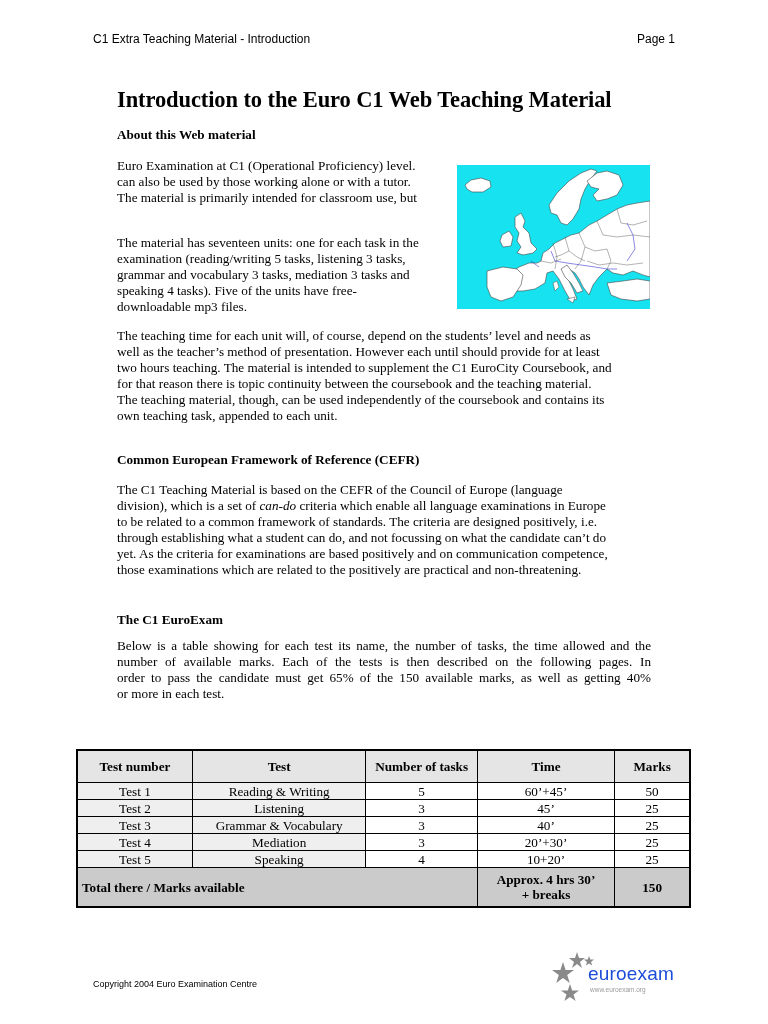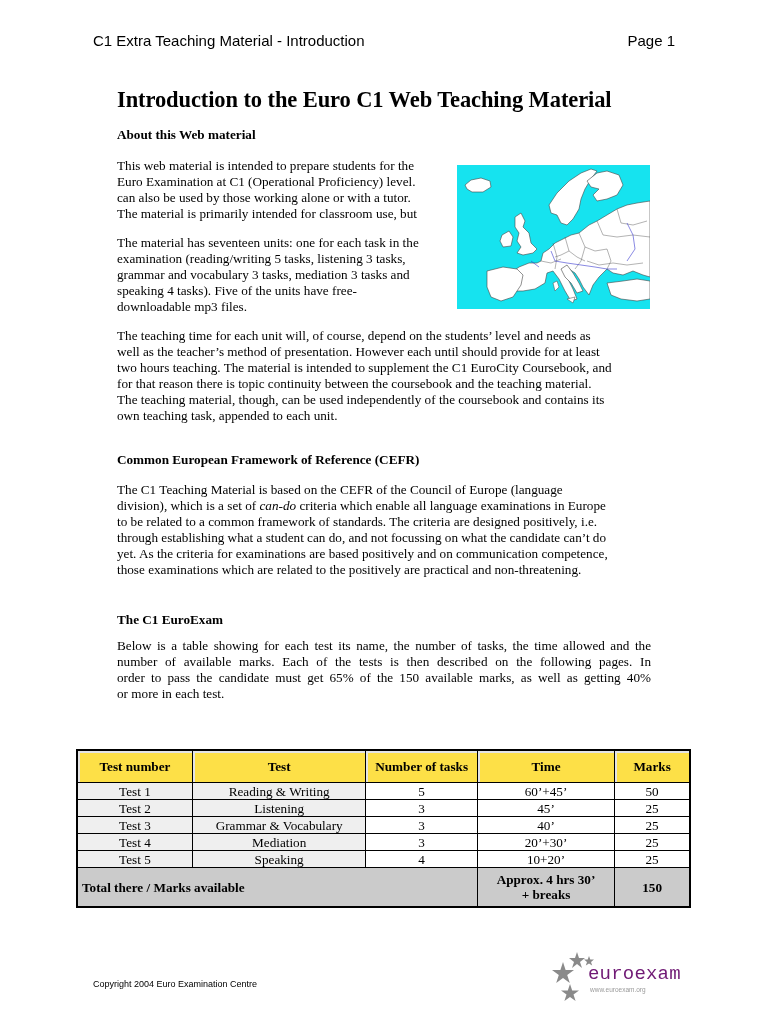--- a/index.html
+++ b/index.html
@@ -1,63 +1,62 @@
 <!DOCTYPE html>
 <html><head>
   <meta charset="utf-8">
   <style>
     html, body { margin: 0; padding: 0; background: #ffffff; }
     body { width: 768px; height: 1024px; position: relative; overflow: hidden; color: #000; }
     .sans { font-family: "Liberation Sans", "DejaVu Sans", sans-serif; }
     .serif { font-family: "Liberation Serif", "DejaVu Serif", serif; }
 
-    .page-header { position: absolute; top: 32px; left: 93px; right: 93px; height: 14px; font-size: 15px; }
+    .page-header { position: absolute; top: 32px; left: 93px; right: 93px; height: 14px; font-size: 12px; }
     .page-header .left { position: absolute; left: 0; top: 0; }
     .page-header .right { position: absolute; right: 0; top: 0; }
 
     .title { position: absolute; left: 117px; top: 87px; margin: 0; font-size: 22.5px; font-weight: bold; letter-spacing: -0.1px; white-space: nowrap; }
     .h2 { position: absolute; left: 117px; margin: 0; font-size: 13.2px; font-weight: bold; white-space: nowrap; }
     .para { position: absolute; left: 117px; margin: 0; font-size: 13.2px; line-height: 16px; }
     .para .line { display: block; white-space: nowrap; }
     .para.justify .line { text-align: justify; text-align-last: justify; white-space: normal; }
     .para.justify .line.last { text-align-last: left; }
     em { font-style: italic; }
 
     .map { position: absolute; left: 457px; top: 165px; width: 193px; height: 144px; background: #16e3ef; overflow: hidden; }
     .map svg { display: block; }
 
     table.exam { position: absolute; left: 76px; top: 749px; width: 615px; border-collapse: collapse; border: 2px solid #000; font-family: "Liberation Serif", "DejaVu Serif", serif; font-size: 13.2px; }
     table.exam th, table.exam td { border: 1px solid #000; text-align: center; padding: 0; line-height: 15px; }
-    table.exam thead th { background: #fde047; font-weight: bold; height: 31px; box-shadow: inset 2px 2px 0 #e4e4e4; }
+    table.exam thead th { background: #e5e5e5; font-weight: bold; height: 31px; box-shadow: inset 2px 2px 0 #e4e4e4; }
     table.exam tbody td { height: 16px; background: #fff; }
     table.exam tbody td.shade { background: #efefef; }
     table.exam tfoot td { background: #cbcbcb; font-weight: bold; height: 38px; }
     table.exam tfoot td.total-label { text-align: left; padding-left: 4px; }
     .c1 { width: 115px; } .c2 { width: 173px; } .c3 { width: 111px; } .c4 { width: 137px; } .c5 { width: 75px; }
 
     .footer { position: absolute; left: 93px; top: 979px; font-size: 9px; }
     .logo { position: absolute; left: 552px; top: 950px; width: 135px; height: 55px; }
-    .logo .word { position: absolute; left: 36px; top: 13px; font-family: Liberation Mono, monospace; font-size: 19px; color: #701a75; letter-spacing: 0.2px; }
+    .logo .word { position: absolute; left: 36px; top: 13px; font-family: Liberation Sans, sans-serif; font-size: 19px; color: #1d4ed8; letter-spacing: 0.2px; }
     .logo .url { position: absolute; left: 38px; top: 36px; font-family: "Liberation Sans", "DejaVu Sans", sans-serif; font-size: 6.5px; color: #9a9a9a; }
     .logo svg { position: absolute; left: 0; top: 0; }
   </style>
 </head>
 <body>
 
 <div class="page-header sans">
   <span class="left">C1 Extra Teaching Material - Introduction</span>
   <span class="right">Page 1</span>
 </div>
 
 <h1 class="title serif">Introduction to the Euro C1 Web Teaching Material</h1>
 
 <h2 class="h2 serif" style="top:127px;">About this Web material</h2>
 
 <p class="para serif" style="top:158px;">
-  <span class="line">This web material is intended to prepare students for the</span>
   <span class="line">Euro Examination at C1 (Operational Proficiency) level.</span>
   <span class="line">can also be used by those working alone or with a tutor.</span>
   <span class="line">The material is primarily intended for classroom use, but</span>
 </p>
 
 <p class="para serif" style="top:235px;">
   <span class="line">The material has seventeen units: one for each task in the</span>
   <span class="line">examination (reading/writing 5 tasks, listening 3 tasks,</span>
   <span class="line">grammar and vocabulary 3 tasks, mediation 3 tasks and</span>
   <span class="line">speaking 4 tasks). Five of the units have free-</span>

